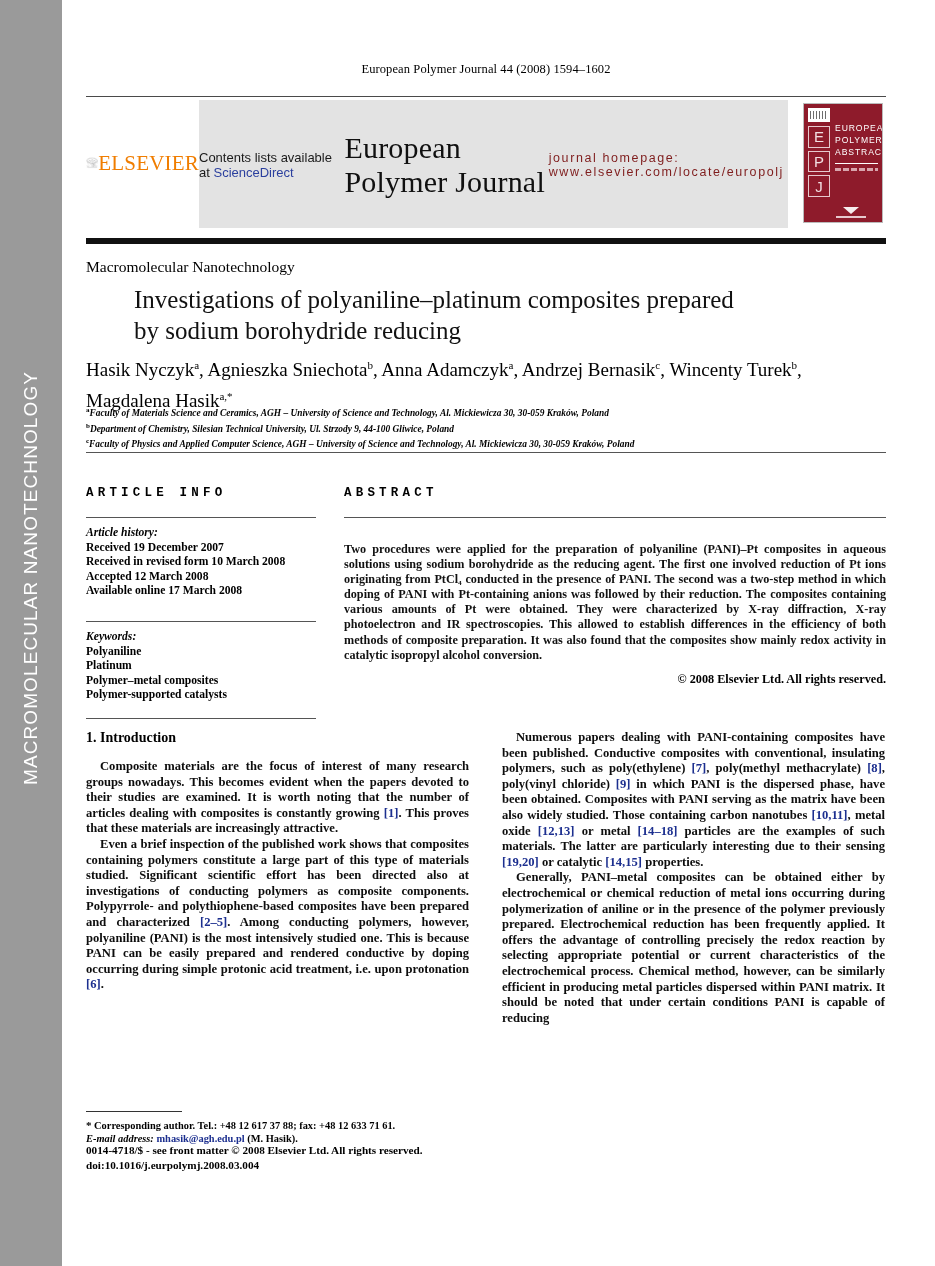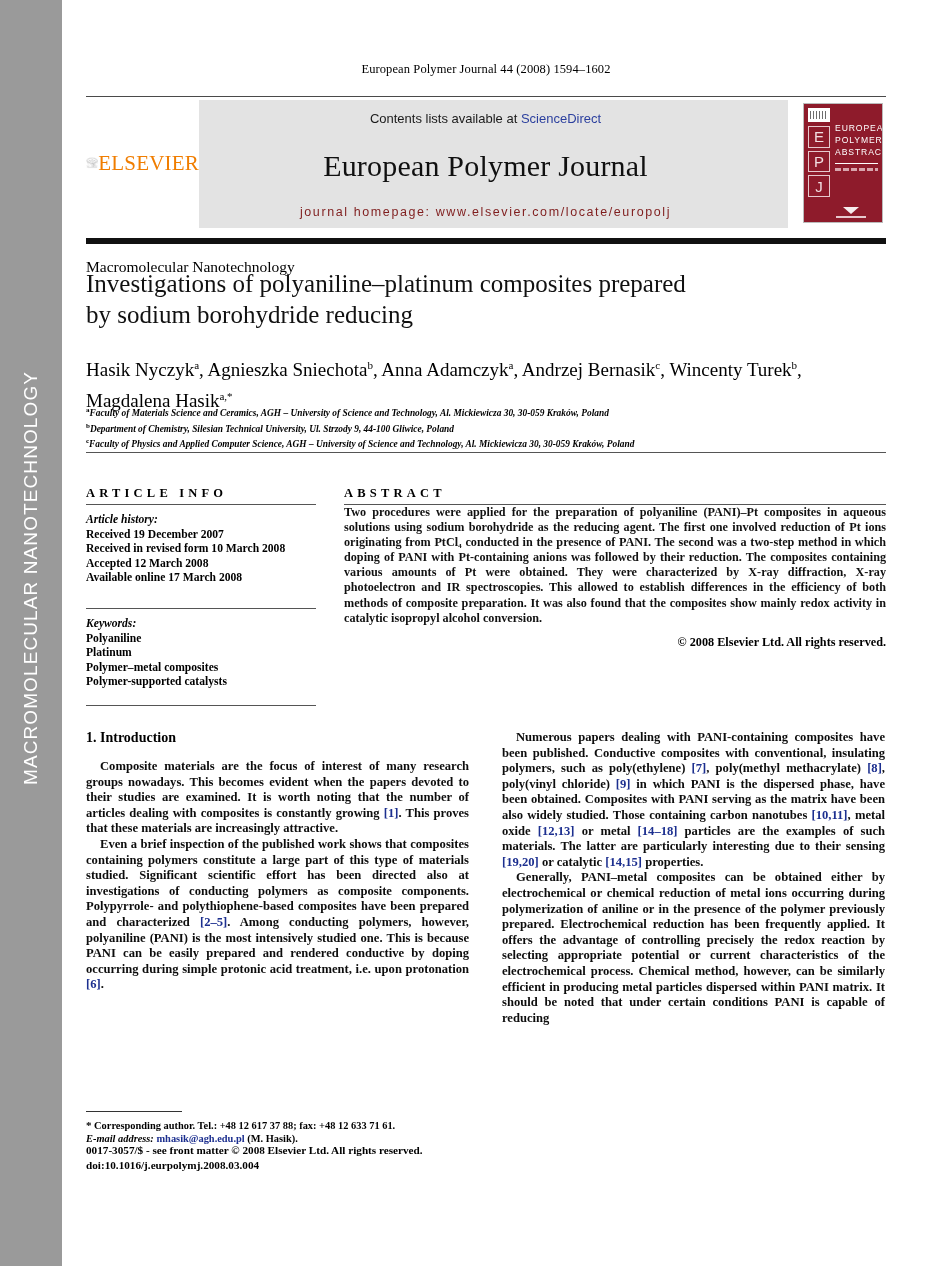--- a/index.html
+++ b/index.html
@@ -101,24 +101,24 @@
     font-size: 21px;
     letter-spacing: 0.2px;
     line-height: 1;
     font-weight: 400;
     margin-top: 1px;
   }
   #masthead-center {
     flex: 1 1 auto;
     background: #e3e3e3;
     display: flex;
-    flex-direction: column;
+    flex-direction: row;
     justify-content: space-between;
     align-items: center;
-    padding: 11px 16px 9px 0;
+    padding: 11px 4px 9px 0;
     box-sizing: border-box;
   }
   #contents-line {
     font-family: "Liberation Sans", sans-serif;
     font-size: 13px;
     color: #1a1a1a;
   }
   #contents-line .sd {
     color: #2b3f9e;
   }
@@ -226,25 +226,26 @@
 
   
   #kicker {
     top: 258px;
     font-size: 15.5px;
     font-family: "Liberation Serif", serif;
   }
 
   
   #article-title {
-    top: 268px;
+    top: 284px;
     font-size: 25px;
     line-height: 31px;
     font-family: "Liberation Serif", serif;
     color: #111;
+    margin-left: 48px;
   }
   #article-title div { white-space: nowrap; }
 
   
   #authors {
     top: 352px;
     font-size: 19px;
     line-height: 26px;
     font-family: "Liberation Serif", serif;
   }
@@ -276,45 +277,45 @@
   }
   #col-info {
     width: 230px;
     flex: 0 0 230px;
     margin-right: 28px;
   }
   #col-abstract {
     flex: 1 1 auto;
   }
   .sec-head {
-    font-family: Liberation Serif, serif;
+    font-family: Liberation Mono, monospace;
     font-weight: bold;
     font-size: 12.5px;
     letter-spacing: 4.2px;
-    margin-bottom: 3px;
+    margin-bottom: 17px;
   }
   .hr-thin { border-top: 1px solid #555; height: 0; }
 
   #info-history {
     margin-top: 8px;
     font-size: 11.6px;
     line-height: 14.6px;
     font-weight: bold;
   }
   #info-history .lbl { font-style: italic; }
   #info-keywords {
     margin-top: 8px;
     font-size: 11.6px;
     line-height: 14.6px;
     font-weight: bold;
   }
   #info-keywords .lbl { font-style: italic; }
 
   #abstract-text {
-    margin-top: 0;
+    margin-top: 24px;
     font-size: 12.2px;
     line-height: 15.1px;
     text-align: justify;
     font-weight: bold;
     color: #111;
   }
   #abstract-copyright {
     margin-top: 9px;
     text-align: right;
     font-size: 12.2px;
@@ -538,17 +539,17 @@
     <div id="footnote-text">
       <span class="star">*</span>
       <span>Corresponding author. Tel.: +48 12 617 37 88; fax: +48 12 633 71 61.</span><br>
       <span class="em">E-mail address:</span>
       <span class="mail">mhasik@agh.edu.pl</span>
       <span>(M. Hasik).</span>
     </div>
   </div>
 
   <div class="inner" id="imprint">
-    <div>0017-3057/$ - see front matter © 2008 Elsevier Ltd. All rights reserved.</div>
+    <div>0014-4718/$ - see front matter © 2008 Elsevier Ltd. All rights reserved.</div>
     <div>doi:10.1016/j.eurpolymj.2008.03.004</div>
   </div>
 
 </div>
 
 </body></html>

